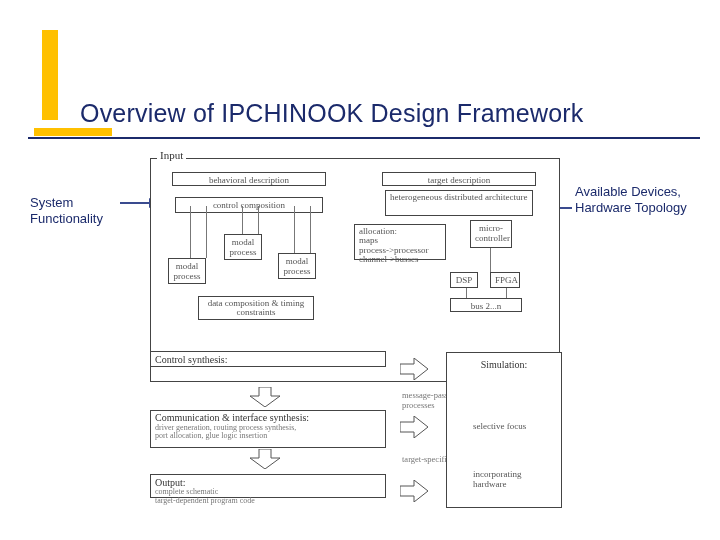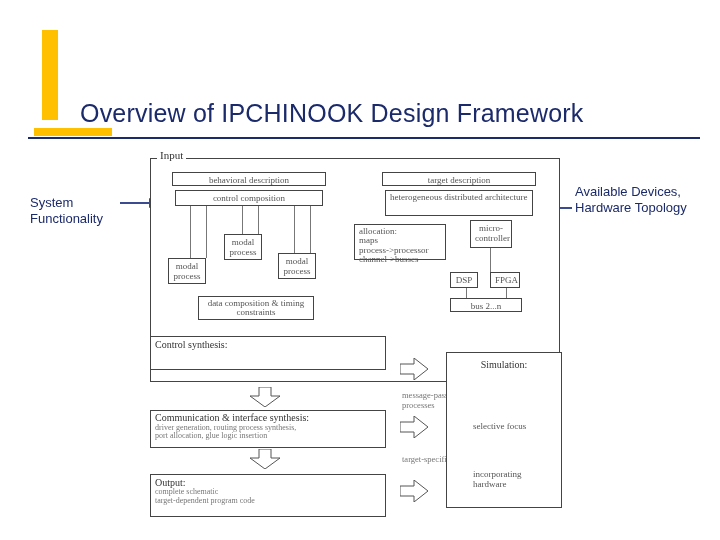--- a/index.html
+++ b/index.html
@@ -26,23 +26,23 @@
 .alloc{left:204px;top:66px;width:92px;height:36px;line-height:1.05}
 .mp1{left:18px;top:100px;width:38px;height:26px;text-align:center}
 .mp2{left:74px;top:76px;width:38px;height:26px;text-align:center}
 .mp3{left:128px;top:95px;width:38px;height:26px;text-align:center}
 .dc{left:48px;top:138px;width:116px;height:24px;text-align:center;line-height:1.05}
 .mc{left:320px;top:62px;width:42px;height:28px;text-align:center}
 .dsp{left:300px;top:114px;width:28px;height:16px;text-align:center}
 .fpga{left:340px;top:114px;width:30px;height:16px;text-align:center}
 .bus{left:300px;top:140px;width:72px;height:14px;text-align:center}
 .wire{position:absolute;background:#777;width:1px}
-.cs{left:0;top:178px;width:236px;height:34px;line-height:1.1}
+.cs{left:0;top:193px;width:236px;height:16px;line-height:1.1}
 .cis{left:0;top:252px;width:236px;height:38px;line-height:1.05}
-.out{left:0;top:316px;width:236px;height:43px;line-height:1.1}
+.out{left:0;top:316px;width:236px;height:24px;line-height:1.1}
 .sim{left:296px;top:194px;width:116px;height:156px}
 .snote1{position:absolute;left:252px;top:232px;font-size:8.5px;color:#777;width:100px}
 .snote2{position:absolute;left:252px;top:296px;font-size:8.5px;color:#777;width:100px}
 .simc{position:absolute;font-size:9px;color:#555}
 .fat-down{position:absolute;width:30px;height:20px}
 .fat-down svg{width:100%;height:100%}
 .fat-right{position:absolute;width:28px;height:22px}
 .fat-right svg{width:100%;height:100%}
 .hd{font-size:10px;color:#333}
 .sub{font-size:8px;color:#777}
@@ -63,21 +63,21 @@
 Hardware Topology</div>
 <div class="arrow-r"></div>
 
 <div class="dia ghost">
 
   <div class="box input-frame">
     <span class="lab" style="white-space: pre-line;">Input</span>
   </div>
   <div class="box bd" style="white-space: pre-line;">behavioral description</div>
   <div class="box td" style="white-space: pre-line;">target description</div>
-  <div class="box cc" style="white-space: pre-line;">control composition</div>
+  <div class="box cc" style="white-space: pre-line; margin-top: 7px;">control composition</div>
   <div class="box hda" style="white-space: pre-line;">heterogeneous distributed architecture</div>
   <div class="box alloc" style="white-space: pre-line;">allocation:
 maps
 process-&gt;processor
 channel-&gt;busses</div>
   <div class="box mp1" style="white-space: pre-line;">modal process</div>
   <div class="box mp2" style="white-space: pre-line;">modal process</div>
   <div class="box mp3" style="white-space: pre-line;">modal process</div>
   <div class="box dc" style="white-space: pre-line;">data composition &amp; timing constraints</div>
   <div class="box mc" style="white-space: pre-line;">micro-controller</div>

